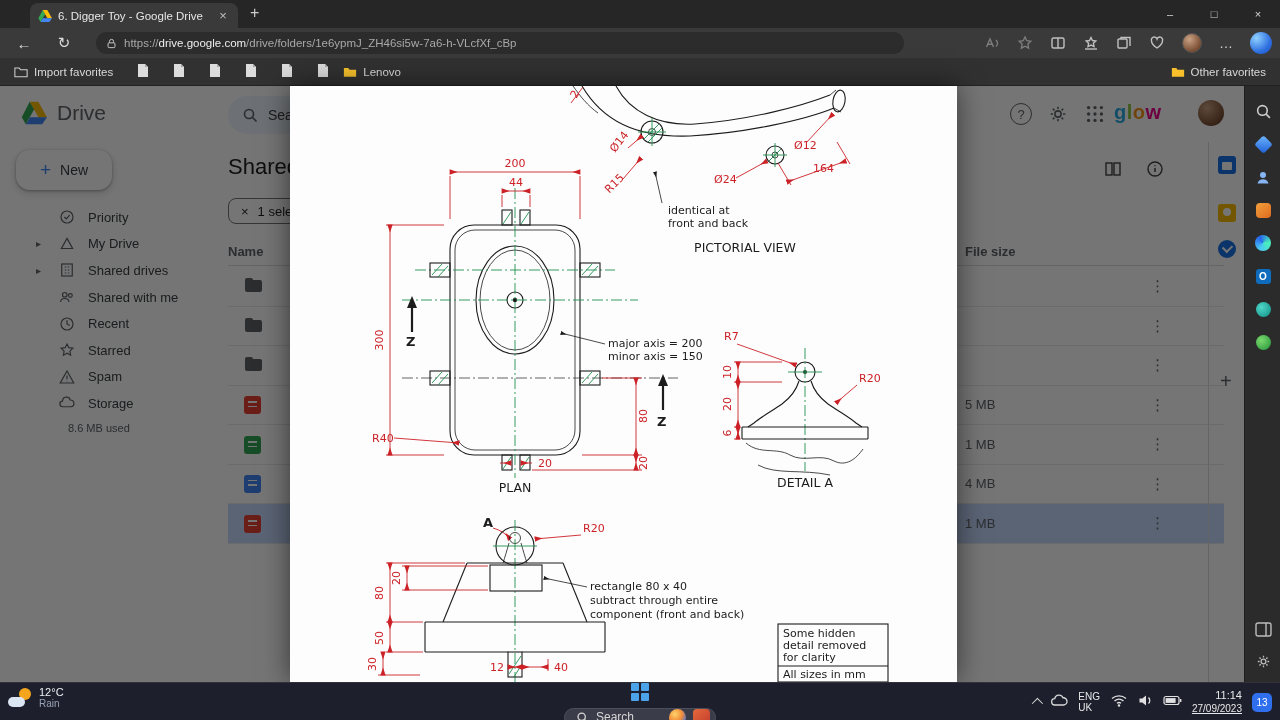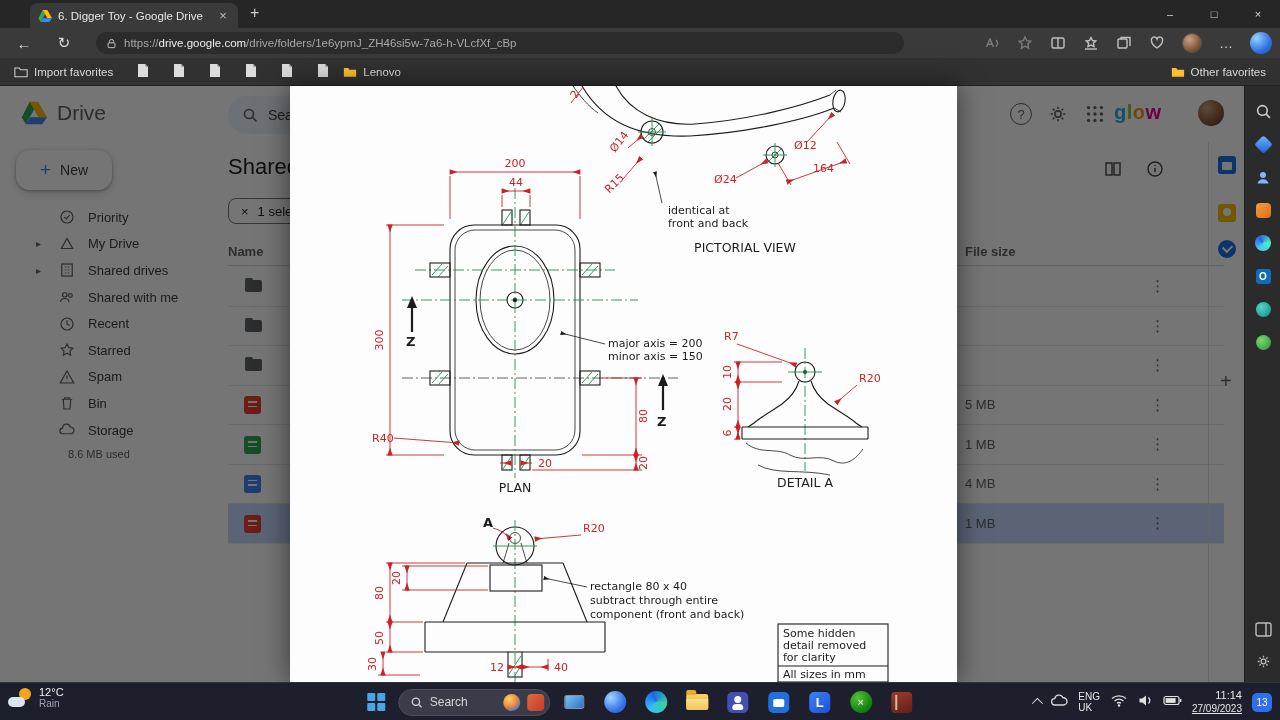--- a/index.html
+++ b/index.html
@@ -113,21 +113,21 @@
   .dot{ fill:#1c1c1c; }
 
   
   .taskbar { position:absolute; bottom:0; left:0; right:0; height:38px; background:#1d1f2c; border-top:1px solid #30323f; }
   .weather { position:absolute; left:8px; top:3px; display:flex; align-items:center; gap:7px; }
   .w-ico { position:relative; width:24px; height:22px; }
   .w-ico::before { content:""; position:absolute; right:1px; top:1px; width:12px; height:12px; border-radius:50%; background:#f5a51d; }
   .w-ico::after { content:""; position:absolute; left:0; bottom:2px; width:17px; height:10px; border-radius:8px; background:#dce6f3; }
   .w-temp { color:#eceef2; font-size:11px; }
   .w-desc { color:#9aa2b5; font-size:10px; }
-  .tb-center { position:absolute; left:50%; top:0; height:38px; transform:translateX(-50%); display:flex; align-items:center; gap:7px; }
+  .tb-center { position:absolute; left:50%; top:0; height:38px; transform:translateX(-50%); display:flex; align-items:center; gap:7px;flex-direction:column; }
   .win-logo { display:grid; grid-template-columns:8px 8px; grid-template-rows:8px 8px; gap:1.5px; margin:0 6px; }
   .win-logo div { background:#4da3e8; border-radius:1px; }
   .tb-search { width:152px; height:27px; border-radius:14px; background:#3a3c49; border:1px solid #4c4e5c; display:flex; align-items:center; gap:7px; padding:0 5px 0 11px; color:#d6d6d6; font-size:12px; }
   .tb-search .grow { flex:1; }
   .sp1 { width:17px; height:17px; border-radius:50%; background:radial-gradient(circle at 35% 30%, #ffd36b, #f08c3a 45%, #3a6fe0 82%); }
   .sp2 { width:17px; height:17px; border-radius:4px; background:linear-gradient(135deg,#e5693a,#c23b2e); }
   .app { width:34px; height:34px; display:flex; align-items:center; justify-content:center; position:relative; }
   .ic-monitor { width:20px; height:14px; border-radius:2px; background:linear-gradient(135deg,#79c4f2,#2e6fd0); border:1.5px solid #8a93a3; }
   .ic-copilot { width:22px; height:22px; border-radius:50%; background:radial-gradient(circle at 30% 30%, #9fd4ff, #3b77e8 60%, #1f4fc0); }
   .ic-edge { width:22px; height:22px; border-radius:50%; background:conic-gradient(from 220deg, #35c1f1, #1b64f2, #38cfa0, #35c1f1); }
@@ -368,27 +368,20 @@
             </svg>
             <span>Starred</span>
           </div>
         <div class="d-nav-item">
             <span class="caret"></span>
             <svg width="18" height="18" viewBox="0 0 24 24">
               <path d="M12 4l9 16H3z"></path>
               <path d="M12 10v5M12 17v.5"></path>
             </svg>
             <span>Spam</span>
-          </div>
-        <div class="d-nav-item">
-            <span class="caret"></span>
-            <svg width="18" height="18" viewBox="0 0 24 24">
-              <path d="M5 7h14M9 7V5h6v2M7 7l1 13h8l1-13"></path>
-            </svg>
-            <span>Bin</span>
           </div>
         <div class="d-nav-item">
             <span class="caret"></span>
             <svg width="18" height="18" viewBox="0 0 24 24">
               <path d="M6.5 17a3.8 3.8 0 01-.4-7.6A5.2 5.2 0 0116.3 8a4.3 4.3 0 01.9 9z"></path>
             </svg>
             <span>Storage</span>
           </div>
         <div class="d-storage-note">8.6 MB used</div>
       </div>

